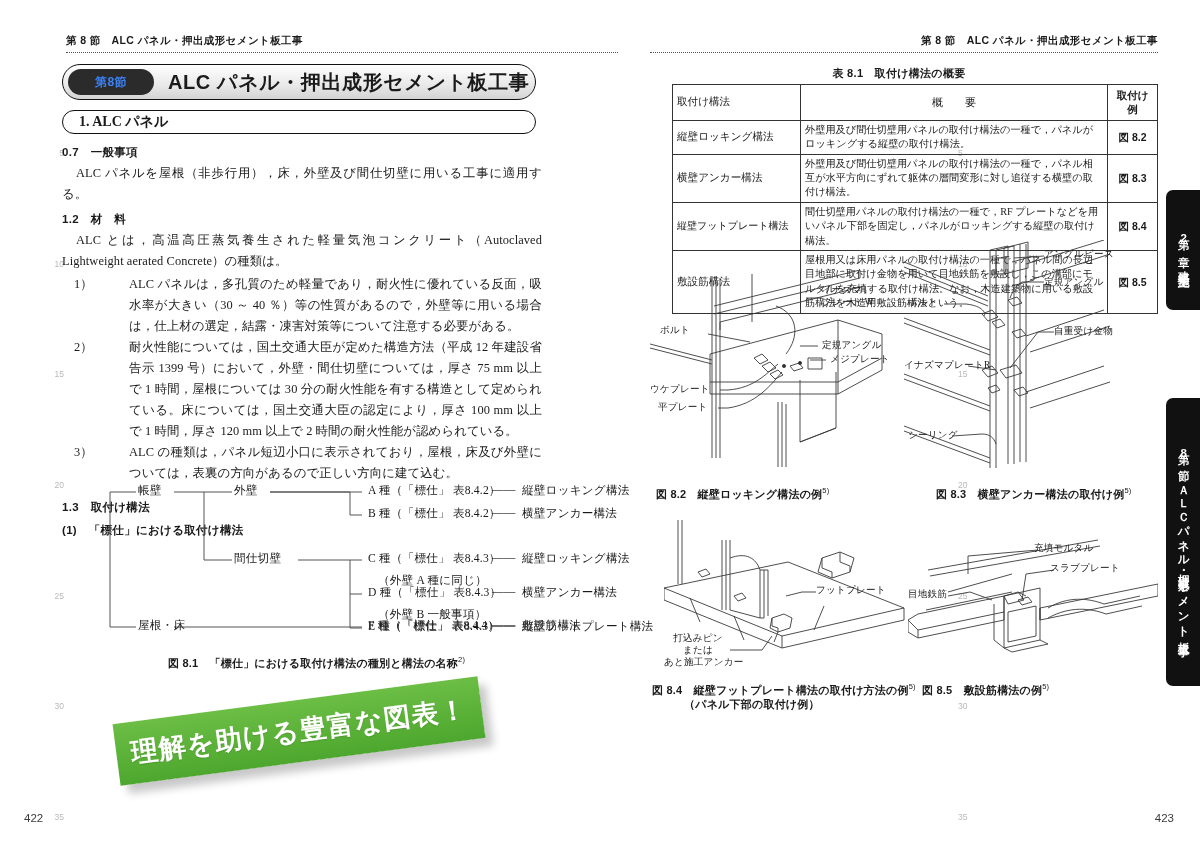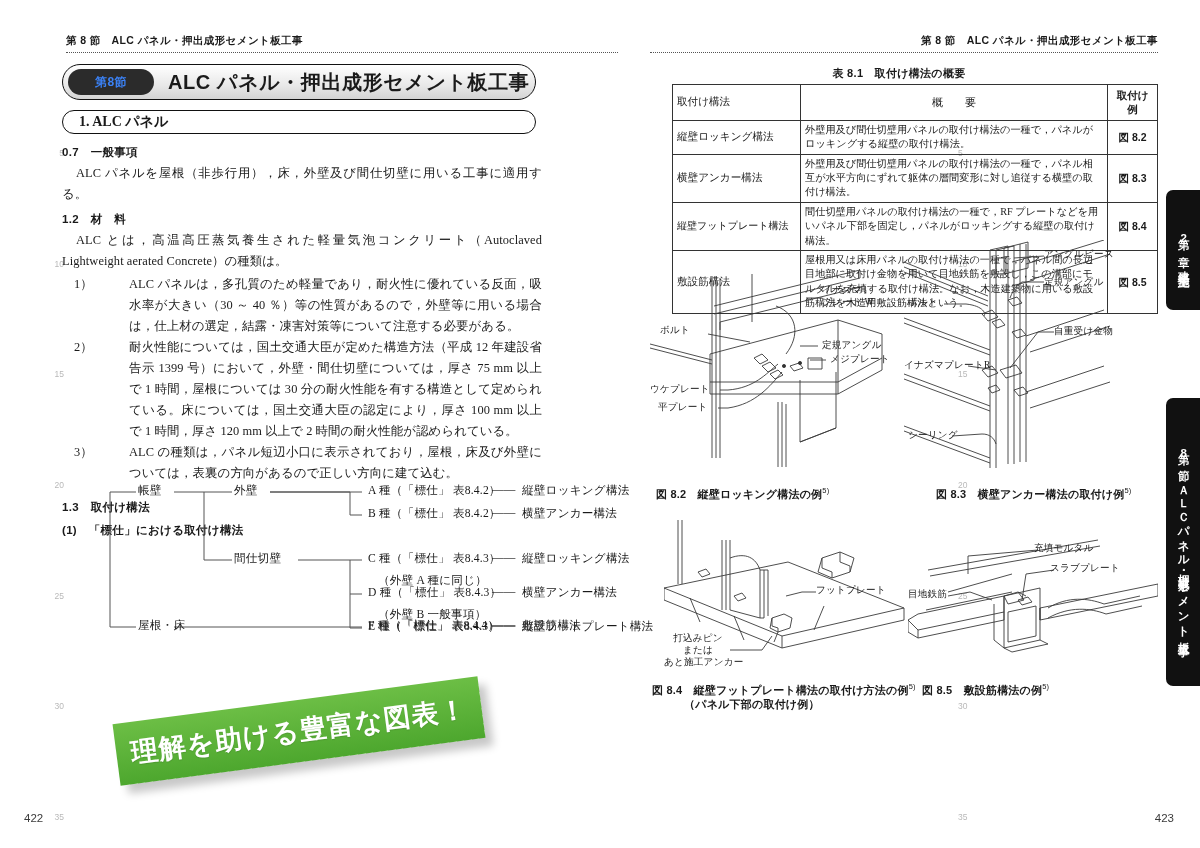--- a/index.html
+++ b/index.html
@@ -288,20 +288,23 @@
       <div class="tree-label" style="left:306px; top:149px;">E 種（「標仕」 表8.4.3）</div>
       <div class="tree-label" style="left:430px; top:149px;">——</div>
       <div class="tree-label" style="left:460px; top:149px;">縦壁フットプレート構法</div>
 
     </div>
 
     <div style="position:absolute; left:368px; top:618px;" class="tree-label">F 種（「標仕」 表8.4.4）</div>
     <div style="position:absolute; left:492px; top:618px;" class="tree-label">——</div>
     <div style="position:absolute; left:522px; top:618px;" class="tree-label">敷設筋構法</div>
 
+    <div class="fig-cap" style="left:168px; top:655px;">
+      <span>図 8.1　「標仕」における取付け構法の種別と構法の名称</span><span class="sup">2)</span>
+    </div>
 
     <div class="ribbon">
       <div class="txt">理解を助ける豊富な図表！</div>
     </div>
 
     <div class="pagenum pagenum-left">422</div>
   </div>
 
   <div class="page page-right">
 

